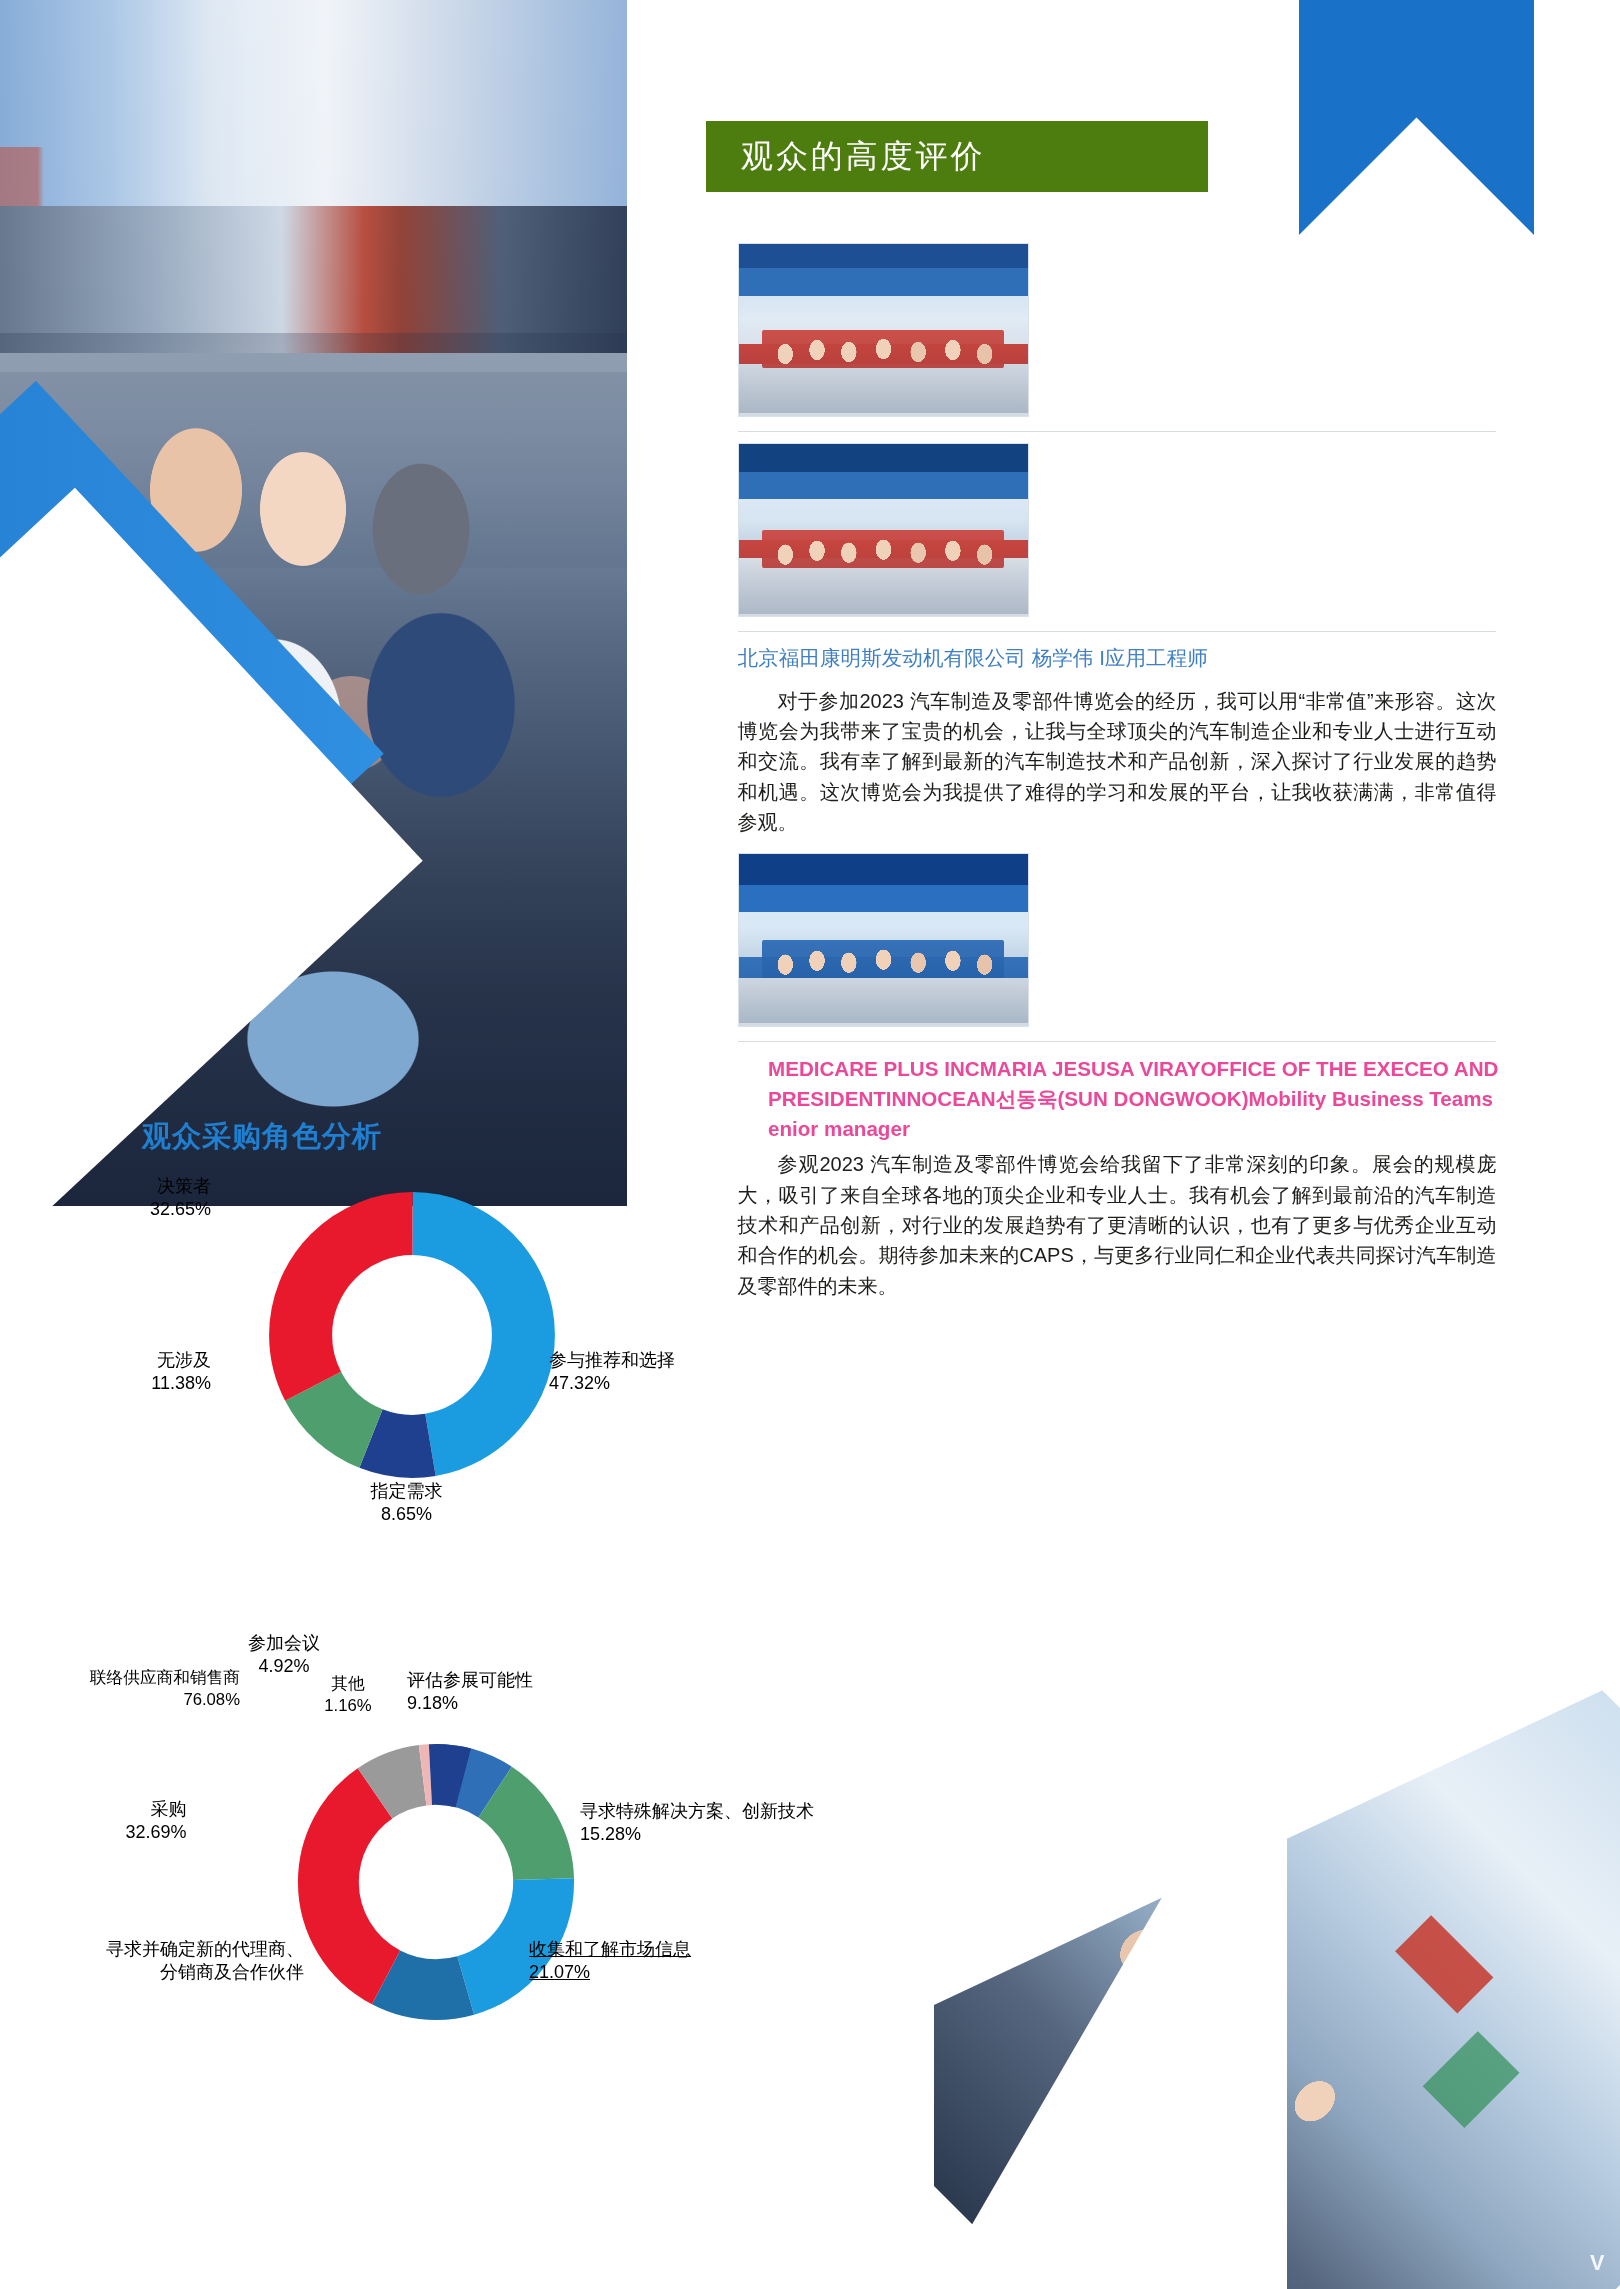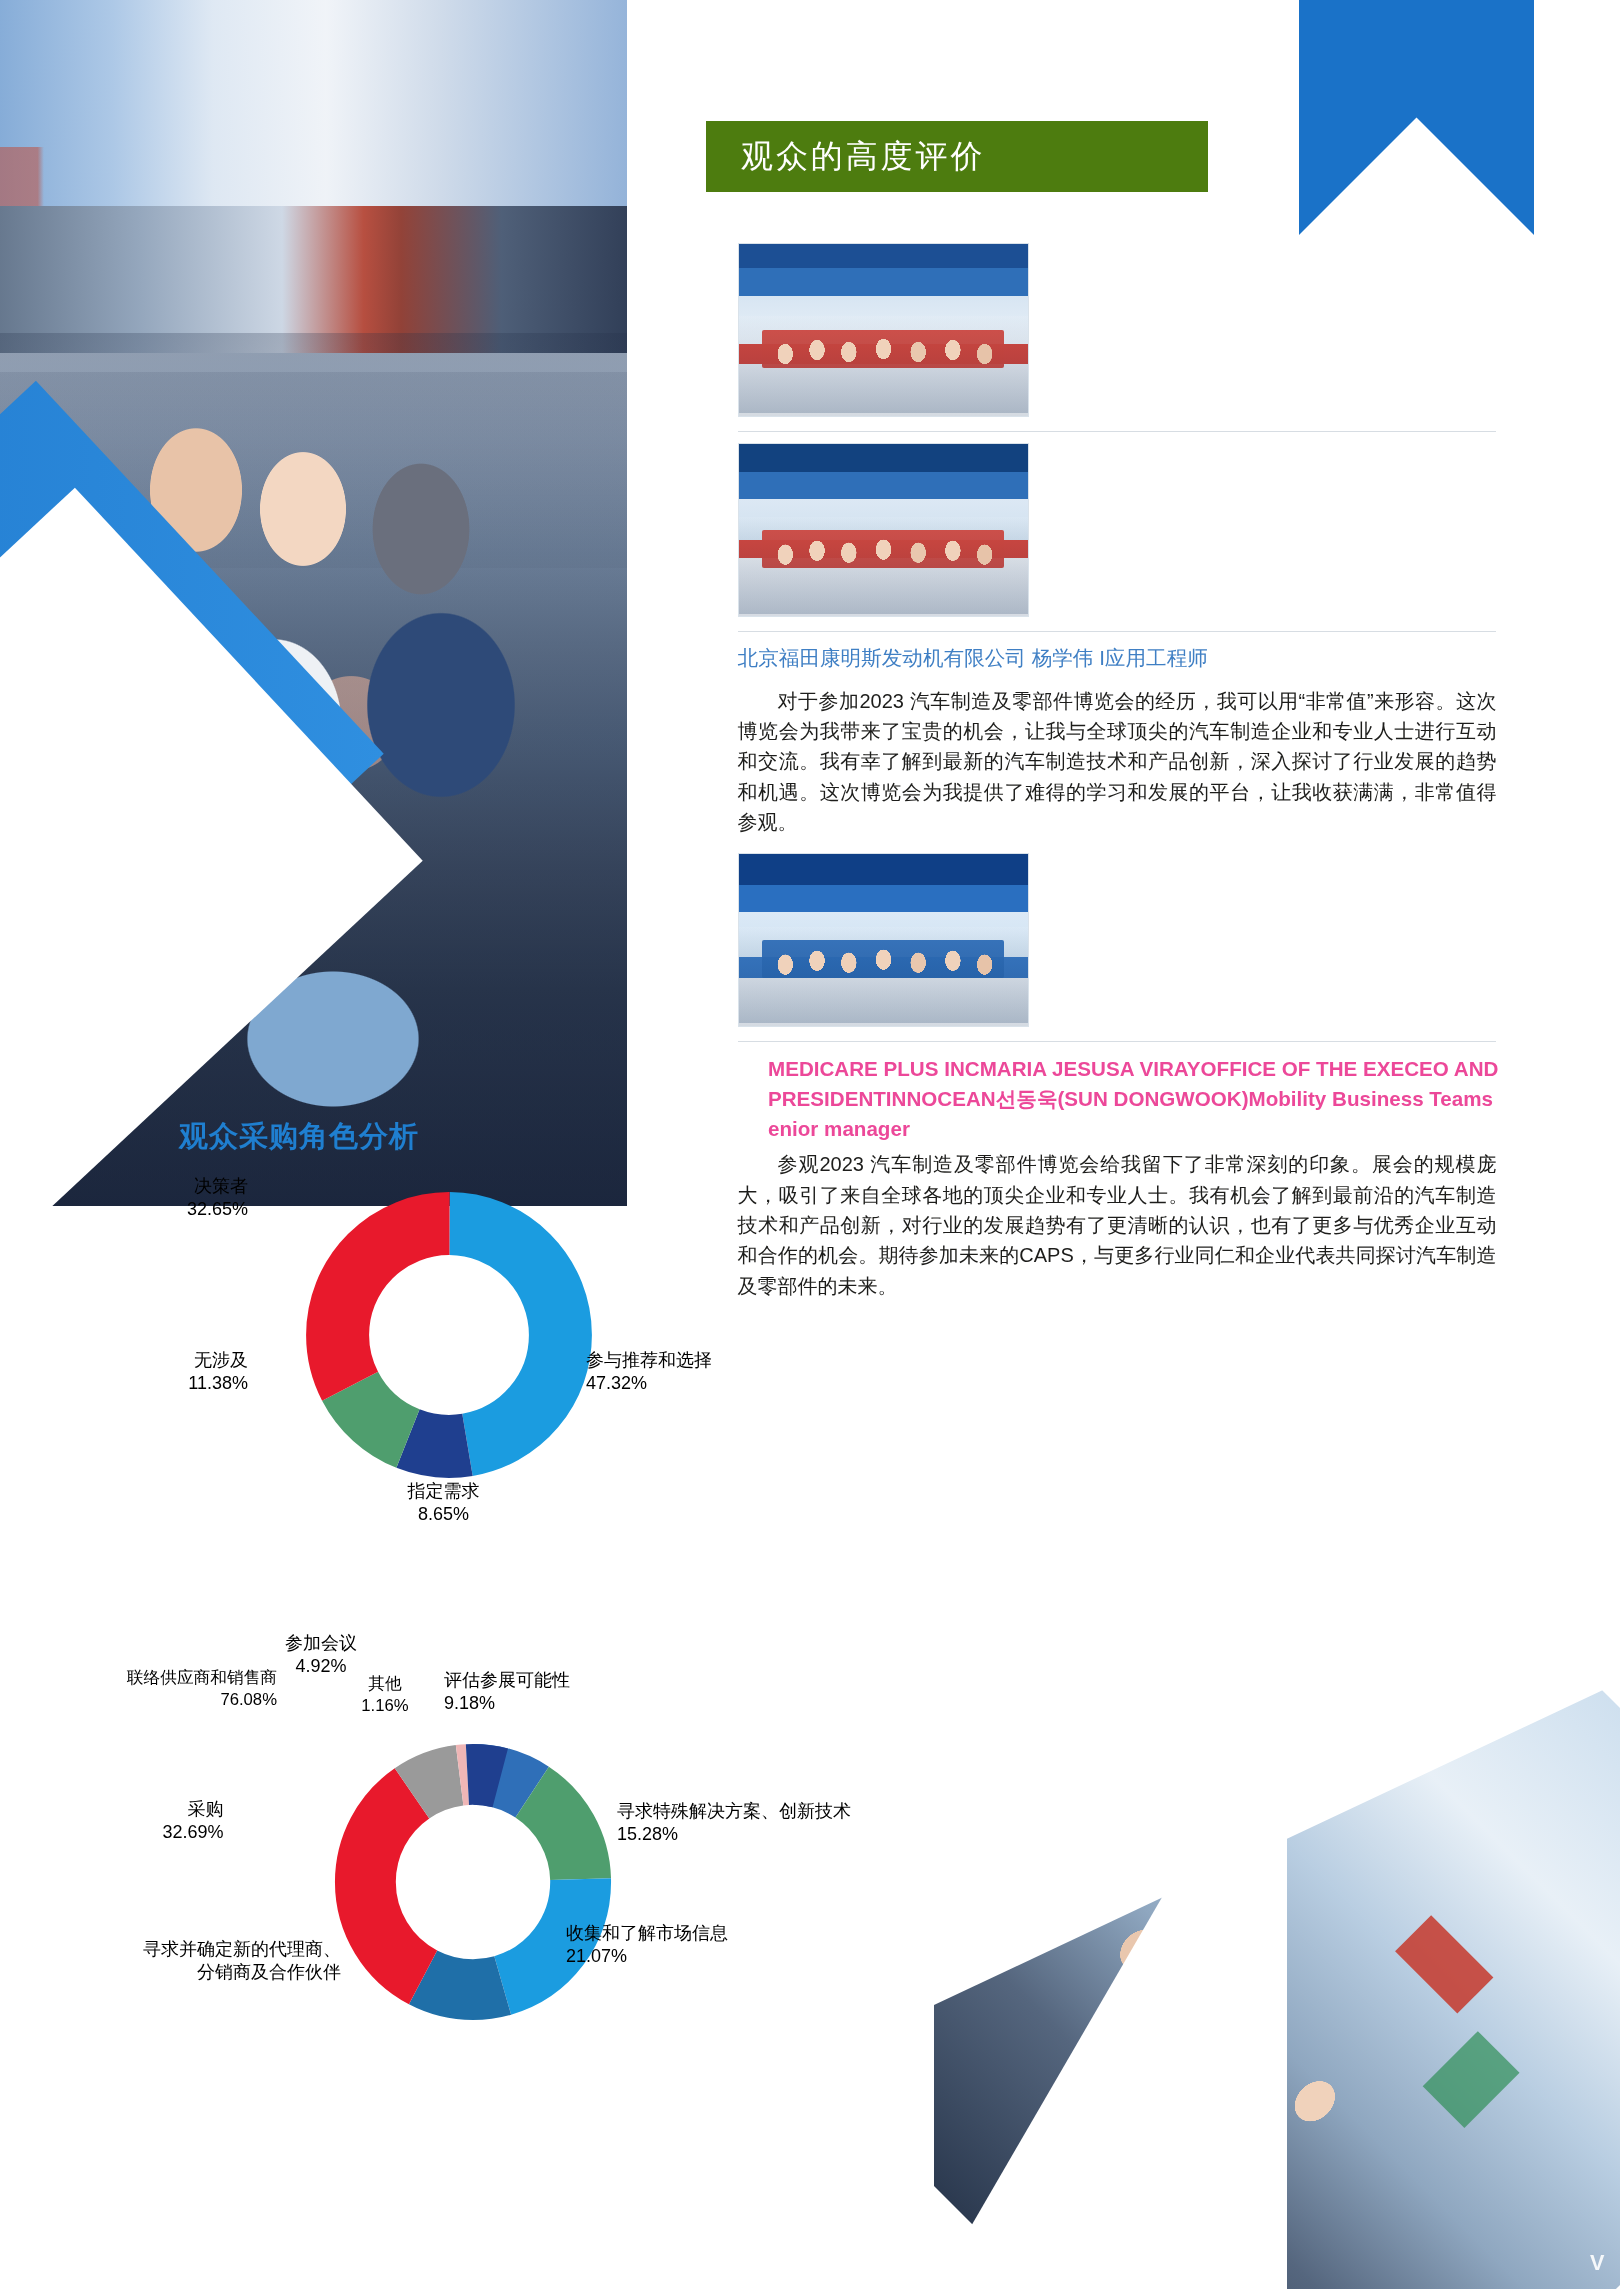--- a/index.html
+++ b/index.html
@@ -128,21 +128,21 @@
   }
   .speaker.bold{
     color:#ec4899;font-weight:bold;line-height:1.45;margin-bottom:5.9px;margin-left:48px;
   }
   .body-text{
     font-size:20px;line-height:1.52;margin:0 17.6px 15.7px 17.6px;
     text-indent:2em;text-align:justify;color:#1d1d1b;
   }
 
   
-  .chart-sec{position:absolute;left:0;width:706px;padding-left:37px;}
+  .chart-sec{position:absolute;left:0;width:706px;}
   .chart-title{
     color:#1f7fd0;font-size:29px;font-weight:bold;letter-spacing:1px;
   }
   .donut-wrap{position:relative;width:706px;height:412px;}
   .donut{position:absolute;}
   .lbl{position:absolute;font-size:18px;line-height:1.3;color:#000000;}
   .lbl.r{text-align:left;}
   .lbl.c{text-align:center;}
   .lbl.l{text-align:right;}
 
@@ -295,21 +295,21 @@
       <span>76.08%</span>
     </div>
     <div class="lbl l" style="left:19.6px;top:176px;width:167px;">
       <span>采购</span><br>
       <span>32.69%</span>
     </div>
     <div class="lbl r" style="left:580px;top:178px;width:294px;">
       <span>寻求特殊解决方案、创新技术</span><br>
       <span>15.28%</span>
     </div>
-    <div class="lbl r" style="left:529px;top:300px;width:294px;">
+    <div class="lbl r" style="left:529px;top:316px;width:294px;text-decoration:underline;">
       <span>收集和了解市场信息</span><br>
       <span>21.07%</span>
     </div>
     <div class="lbl l" style="left:59px;top:316px;width:245px;">
       <span>寻求并确定新的代理商、</span><br>
       <span>分销商及合作伙伴</span>
     </div>
   </div>
 </div>
 

